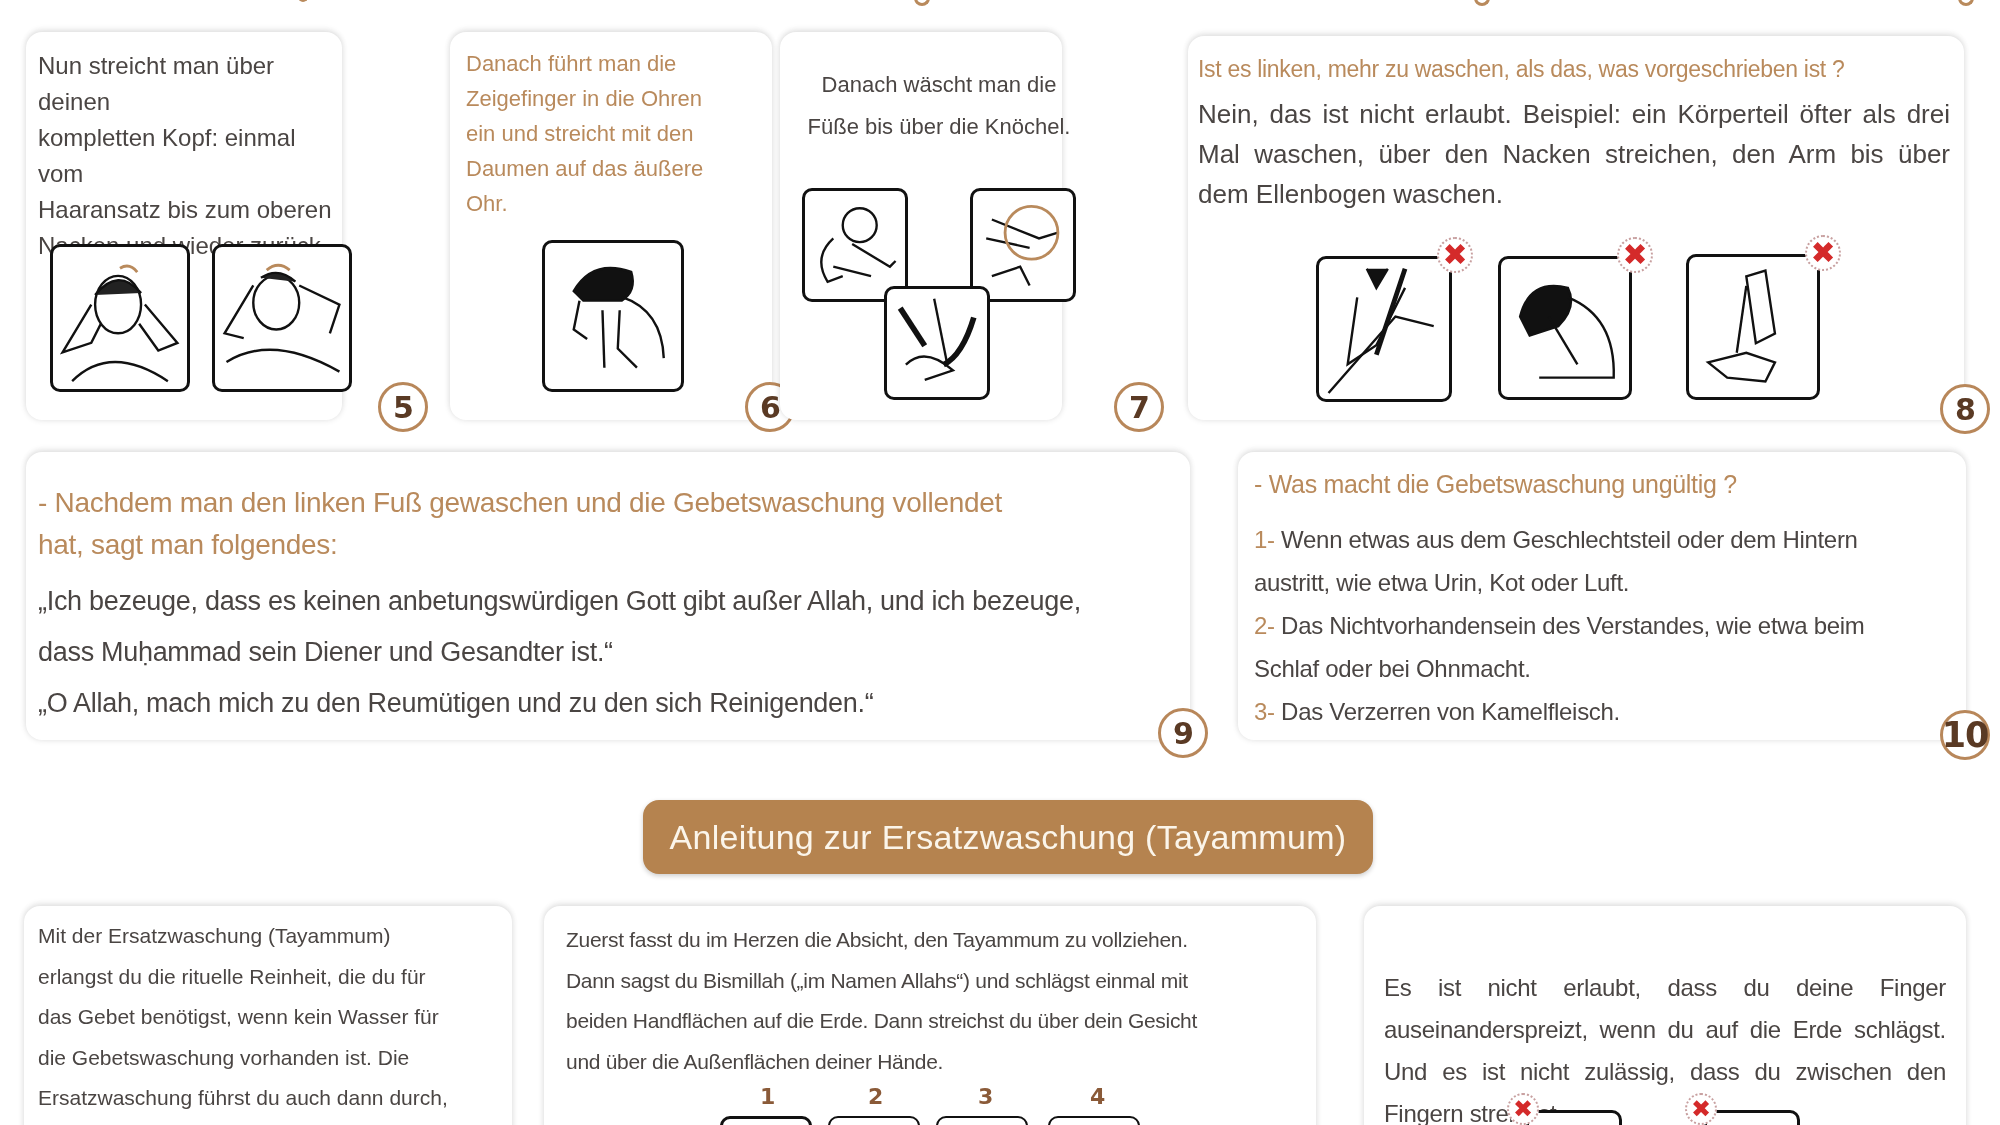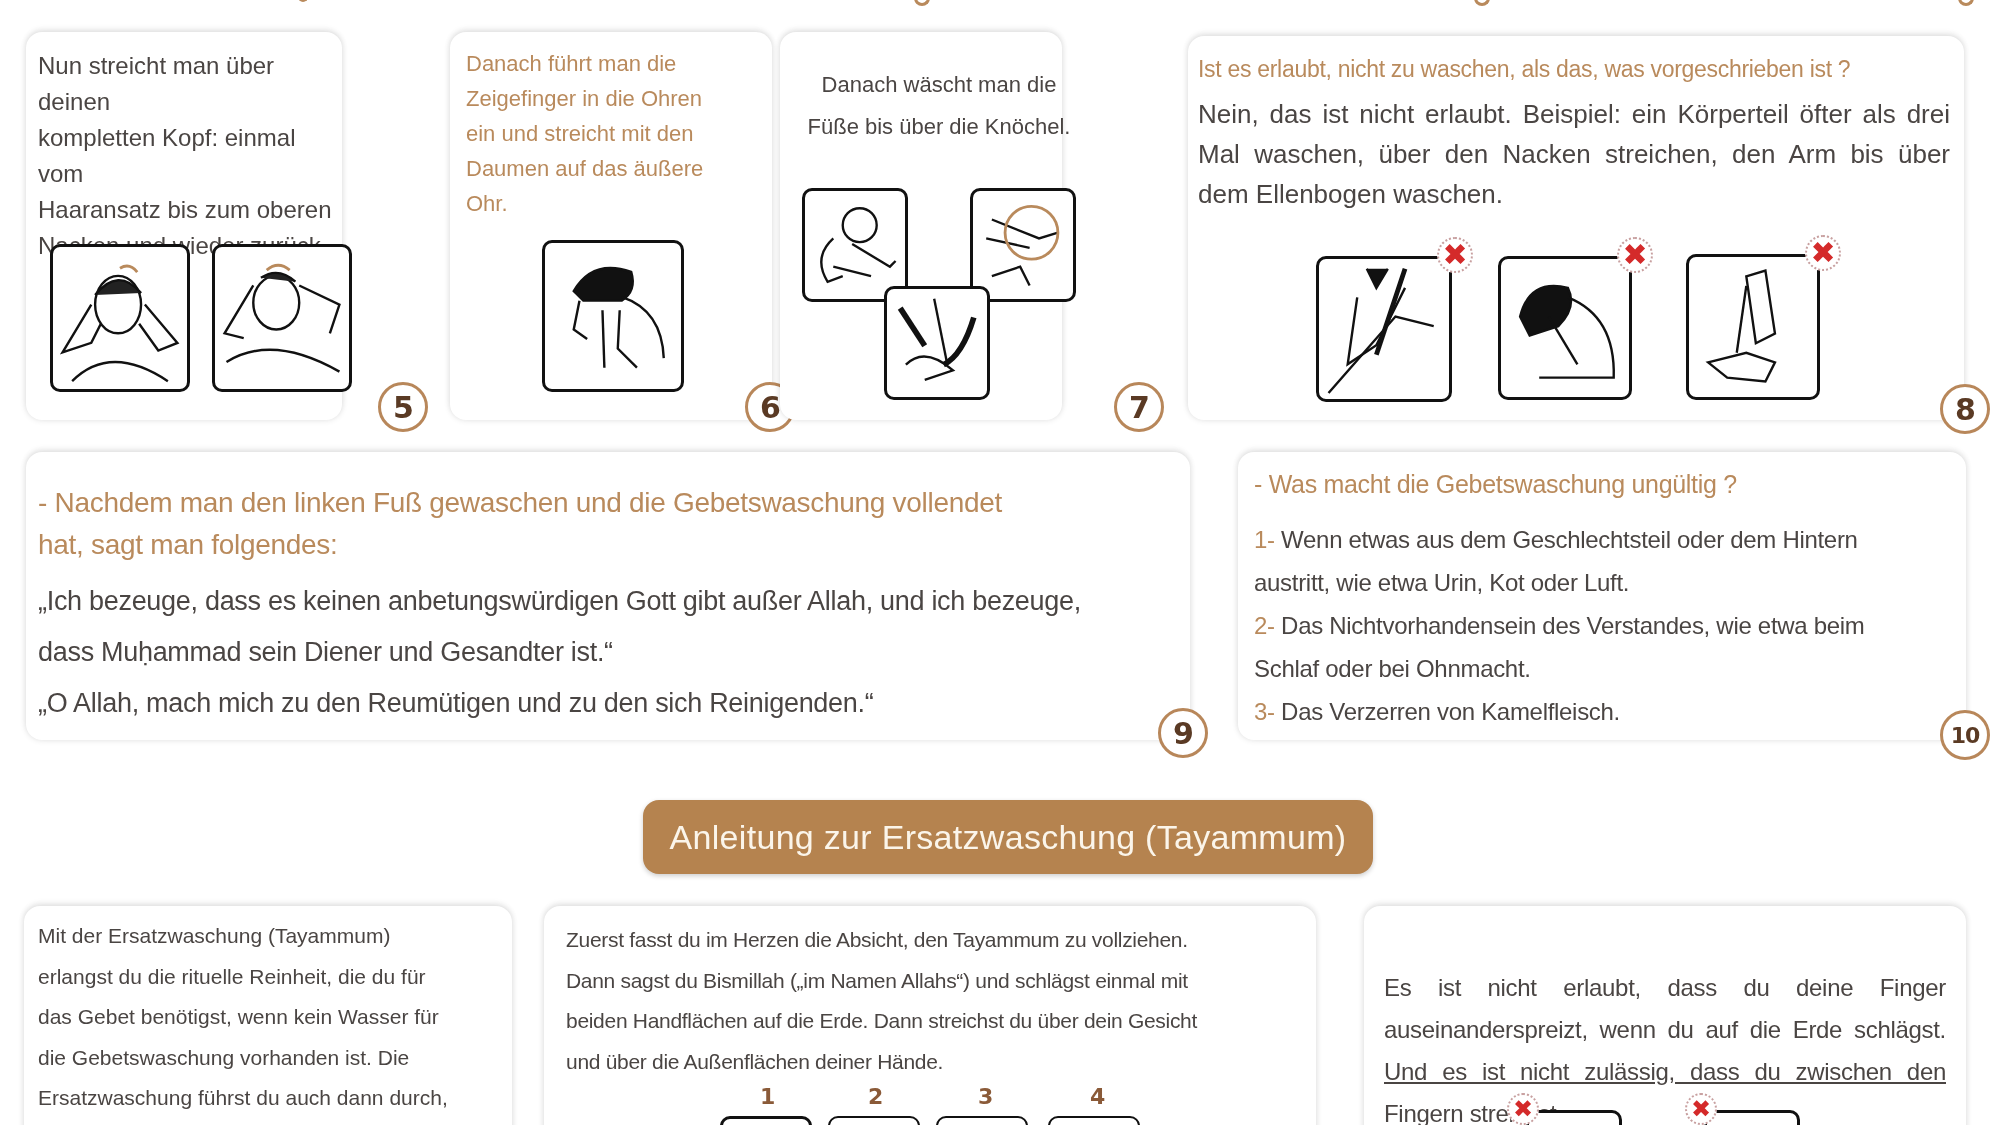--- a/index.html
+++ b/index.html
@@ -18,21 +18,21 @@
     border-radius: 50%;
     border: 3px solid #b8875a;
     background: #ffffff;
     color: #5a3a24;
     font-family: "DejaVu Sans", sans-serif;
     font-weight: bold;
     font-size: 30px;
     display: flex; align-items: center; justify-content: center;
     letter-spacing: -1px;
   }
-  .badge.small { font-size: 22px; }
+  .badge.small { font-size: 35px; }
   .accent { color: #b98a5c; }
   .dark { color: #4a4543; }
   .txt { position: absolute; line-height: 1.0; }
 
   .pic {
     position: absolute;
     border: 3px solid #111;
     border-radius: 10px;
     background: #fff;
     overflow: visible;
@@ -168,21 +168,21 @@
       <path d="M14 20 L40 60" stroke-width="6"></path>
       <path d="M50 10 L64 80"></path>
       <path d="M92 30 Q80 70 60 80" stroke-width="6"></path>
       <path d="M20 80 Q40 60 70 86 L40 96"></path>
     </svg>
   </div>
 </div>
 <div class="badge" style="left:1114px; top:382px;">7</div>
 
 <div class="card" style="left:1188px; top:36px; width:776px; height:384px;">
-  <div class="txt accent" style="left:10px; top:22px; font-size:23px; letter-spacing:-0.3px;">Ist es erlaubt, nicht zu waschen, als das, was vorgeschrieben ist ?</div>
+  <div class="txt accent" style="left:10px; top:22px; font-size:23px; letter-spacing:-0.3px;">Ist es linken, mehr zu waschen, als das, was vorgeschrieben ist ?</div>
   <div class="txt dark" style="left:10px; top:58px; width:752px; font-size:26px; line-height:40px; text-align:justify;">
     <div style="text-align:justify; text-align-last:justify;">Nein, das ist nicht erlaubt. Beispiel: ein Körperteil öfter als drei</div>
     <div style="text-align:justify; text-align-last:justify;">Mal waschen, über den Nacken streichen, den Arm bis über</div>
     <div>dem Ellenbogen waschen.</div>
   </div>
   <div class="pic" style="left:128px; top:220px; width:136px; height:146px;">
     <svg viewBox="0 0 136 146" fill="none" stroke="#111" stroke-width="2.5">
       <path d="M50 10 L60 30 L72 10" fill="#111"></path>
       <path d="M40 40 L30 110 L60 90 L90 30"></path>
       <path d="M10 140 L80 60 L120 70"></path>
@@ -260,21 +260,21 @@
   <div class="pic" style="left:176px; top:210px; width:92px; height:60px;"></div>
   <div class="pic" style="left:284px; top:210px; width:92px; height:60px; border-width:2px;"></div>
   <div class="pic" style="left:392px; top:210px; width:92px; height:60px; border-width:2px;"></div>
   <div class="pic" style="left:504px; top:210px; width:92px; height:60px; border-width:2px;"></div>
 </div>
 
 <div class="card" style="left:1364px; top:906px; width:602px; height:240px;">
   <div class="txt dark" style="left:20px; top:14px; width:562px; font-size:24px; line-height:42px; letter-spacing:-0.3px;">
     <div style="text-align:justify; text-align-last:justify;margin-top:47px;">Es  ist  nicht  erlaubt,  dass  du  deine  Finger</div>
     <div style="text-align:justify; text-align-last:justify;">auseinanderspreizt, wenn du auf die Erde schlägst.</div>
-    <div style="text-align:justify; text-align-last:justify;text-decoration:underline;">Und  es  ist  nicht  zulässig,  dass  du  zwischen  den</div>
+    <div style="text-align:justify; text-align-last:justify;">Und  es  ist  nicht  zulässig,  dass  du  zwischen  den</div>
     <div>Fingern streichst.</div>
   </div>
   <div class="pic" style="left:162px; top:204px; width:96px; height:60px; border-left:3px solid #111;">
     <div class="xmark" style="left:-22px; top:-20px; width:32px; height:32px; font-size:24px;">✖</div>
   </div>
   <div class="pic" style="left:340px; top:204px; width:96px; height:60px;">
     <div class="xmark" style="left:-22px; top:-20px; width:32px; height:32px; font-size:24px;">✖</div>
   </div>
 </div>
 

